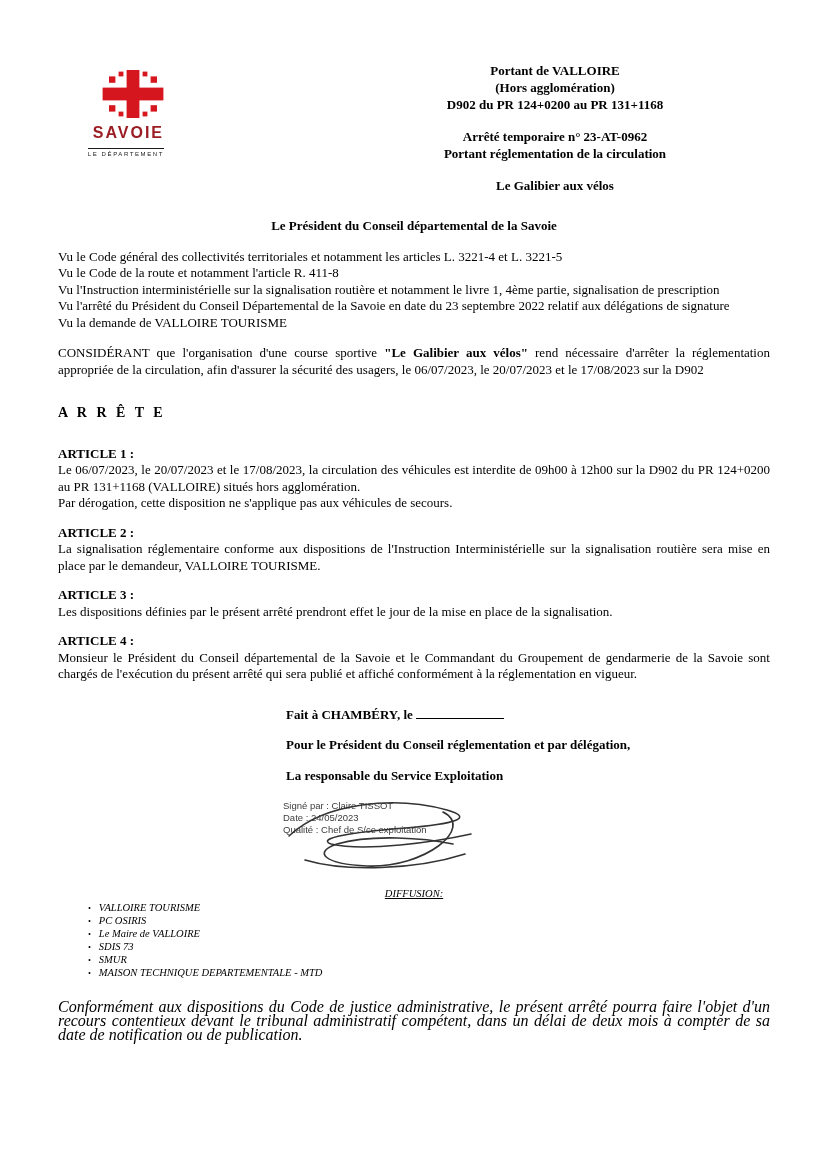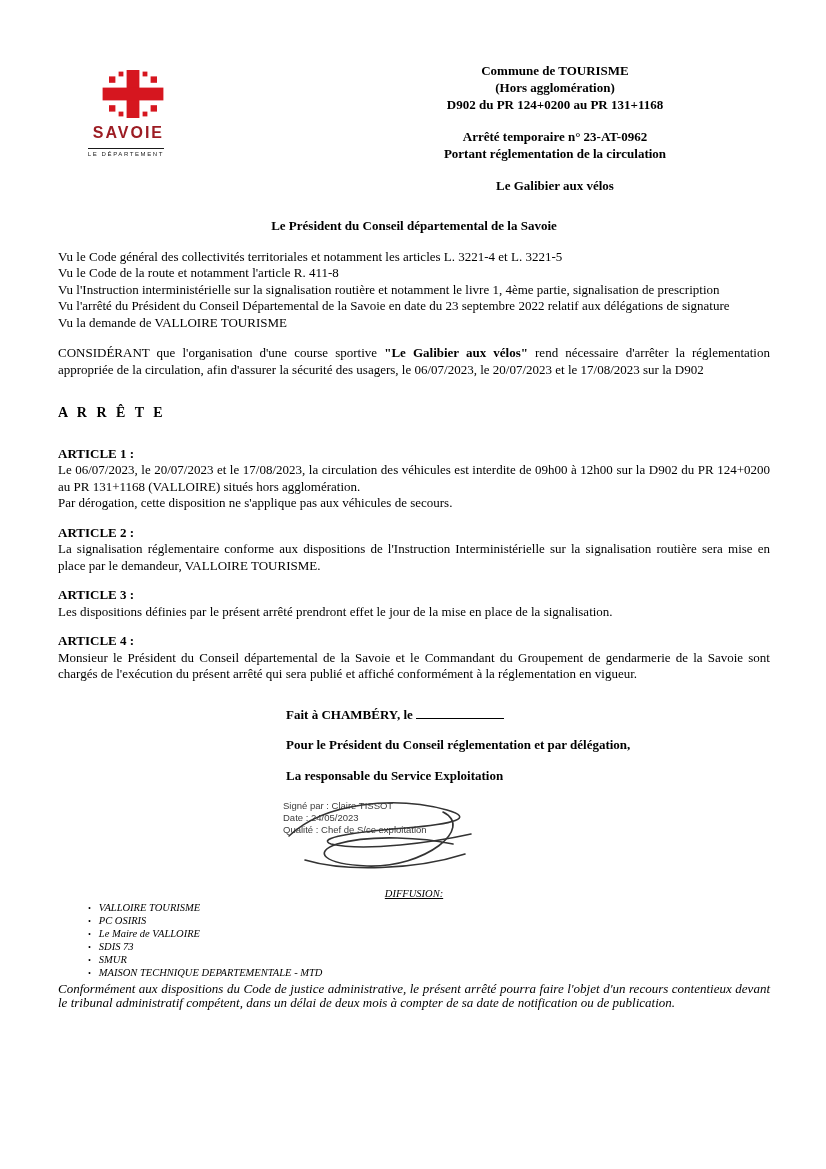--- a/index.html
+++ b/index.html
@@ -52,21 +52,21 @@
   }
   .signature-scribble{position:absolute;left:-8px;top:-6px;pointer-events:none;}
   
   .diffusion{margin-top:10px;font-style:italic;font-size:10.5px;line-height:12px;text-align:center;}
   .diffusion-title{text-decoration:underline;margin:0 0 2px 0;}
   .diffusion-list{margin:0;padding:0;list-style:none;}
   .diffusion-list li{display:flex;align-items:baseline;margin:0 0 0 30px;}
   .bullet{font-size:8px;margin-right:8px;}
   
   .footer-note{
-    margin-top:2px;font-style:italic;font-size:13px;line-height:14px;text-align:justify;
+    margin-top:20px;font-style:italic;font-size:16px;line-height:14px;text-align:justify;
   }
 </style>
 </head>
 <body>
 
 <div class="page">
 
   <div class="logo">
     <svg width="62" height="48" viewBox="0 0 76 60" aria-hidden="true">
       <g fill="#d6161f">
@@ -80,21 +80,21 @@
         <rect x="50" y="2" width="6" height="6"></rect>
         <rect x="20" y="52" width="6" height="6"></rect>
         <rect x="50" y="52" width="6" height="6"></rect>
       </g>
     </svg>
     <div class="logo-title">SAVOIE</div>
     <div class="logo-subtitle">LE DÉPARTEMENT</div>
   </div>
 
   <div class="header-block">
-    <div>Commune de TOURISME</div>
+    <div>Portant de VALLOIRE</div>
     <div>(Hors agglomération)</div>
     <div>D902 du PR 124+0200 au PR 131+1168</div>
     <div class="header-gap"></div>
     <div>Arrêté temporaire n° 23-AT-0962</div>
     <div>Portant réglementation de la circulation</div>
     <div class="header-gap"></div>
     <div>Le Galibier aux vélos</div>
   </div>
 
   <div class="main">

